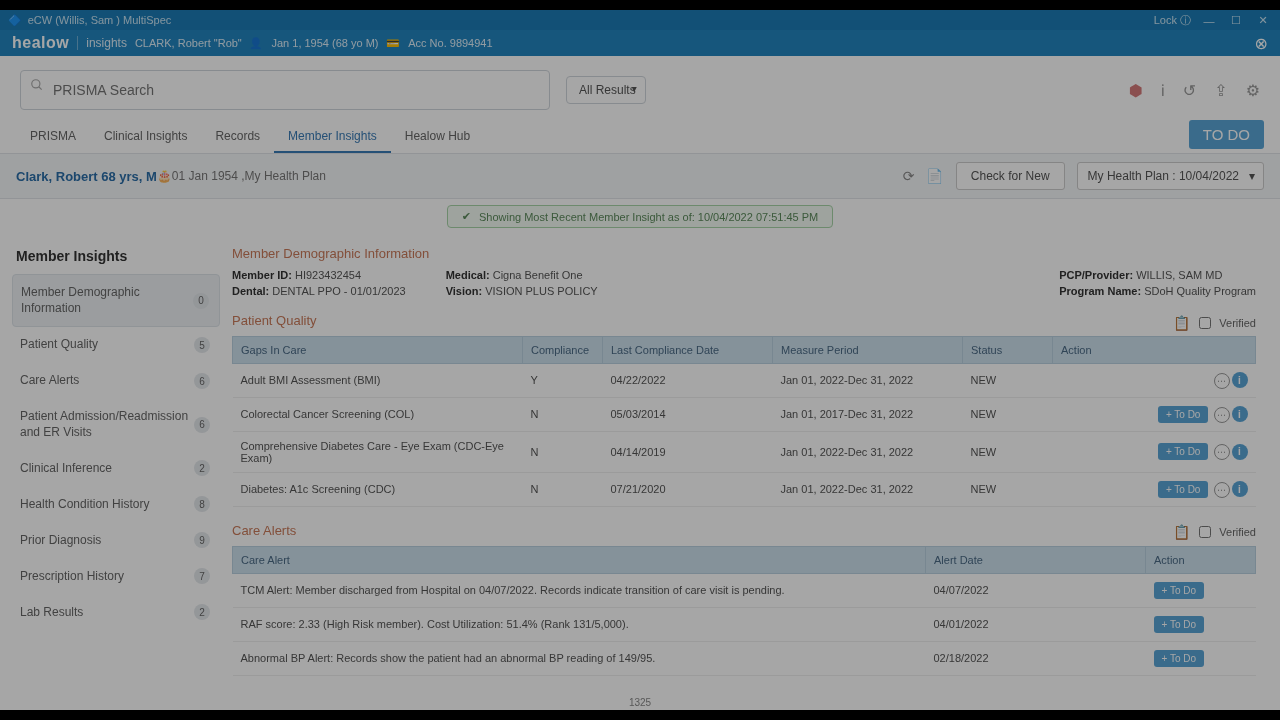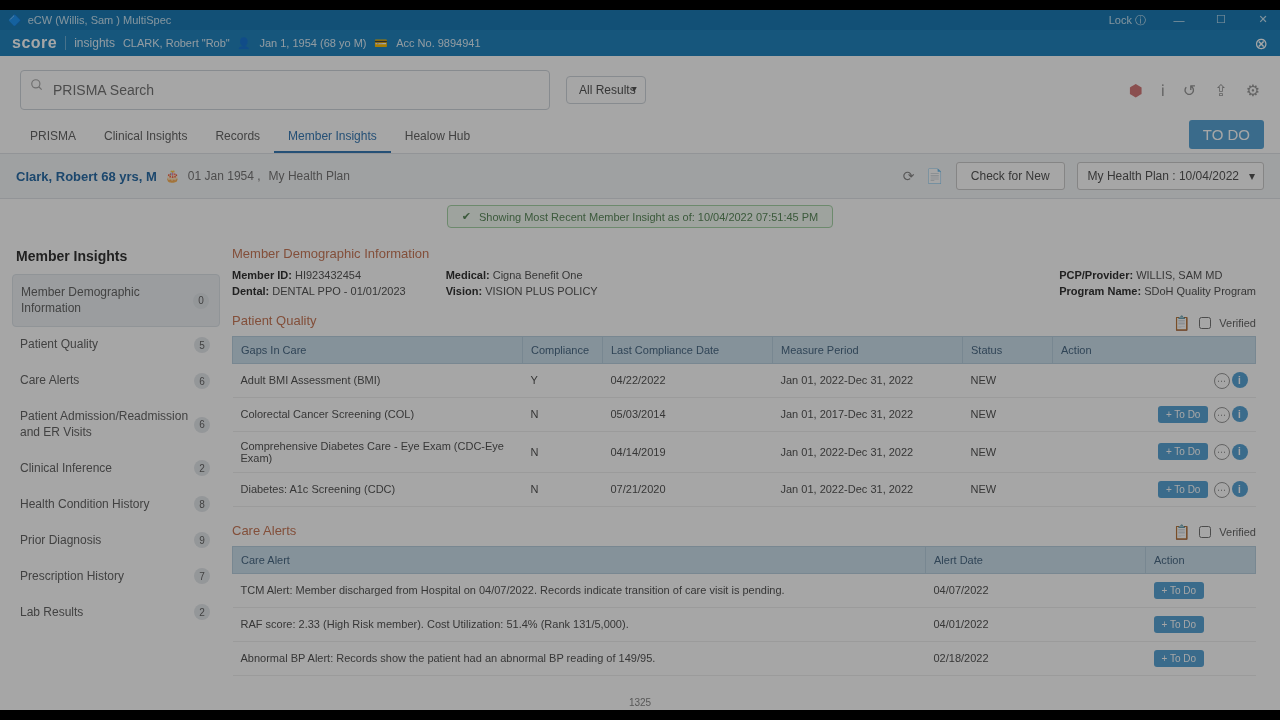--- a/index.html
+++ b/index.html
@@ -2,21 +2,21 @@
 <html><head>
 <meta charset="utf-8">
 <style>
 * { box-sizing: border-box; margin: 0; padding: 0; }
 body { font-family: Arial, sans-serif; font-size: 12px; background: #000; width: 1280px; height: 720px; overflow: hidden; position: relative; }
 .dim-overlay { position: absolute; inset: 0; background: rgba(0,0,0,0.35); pointer-events: none; z-index: 999; }
 .app { background: #fff; width: 1280px; height: 700px; position: absolute; top: 10px; }
 
 .titlebar { background: #1c7cb5; height: 20px; display: flex; align-items: center; padding: 0 8px; color: #c9e3f3; font-size: 11px; justify-content: space-between; }
 .titlebar-left { display: flex; align-items: center; gap: 6px; }
-.titlebar-right { display: flex; align-items: flex-start; gap: 24px; }
+.titlebar-right { display: flex; align-items: flex-end; gap: 9px; }
 .win-btn { width: 18px; height: 14px; display: inline-flex; align-items: center; justify-content: center; cursor: pointer; color: #c9e3f3; }
 
 .appbar { background: #2285bf; height: 26px; display: flex; align-items: center; padding: 0 12px; color: #dfeef8; font-size: 11px; gap: 8px; }
 .brand { font-size: 16px; font-weight: bold; color: #fff; letter-spacing: 0.5px; }
 .brand-sub { font-size: 12px; color: #dfeef8; border-left: 1px solid #6fb0d6; padding-left: 8px; }
 .appbar-close { margin-left: auto; }
 
 .toolbar { background: #fff; padding: 14px 20px 10px; display: flex; align-items: center; gap: 16px; }
 .search-wrap { flex: 0 0 530px; position: relative; }
 .search-input { width: 100%; height: 40px; border: 1px solid #d0d6dc; border-radius: 4px; padding: 0 12px 0 32px; font-size: 14px; color: #888; }
@@ -25,21 +25,21 @@
 .results-dd::after { content: '▾'; position: absolute; right: 8px; top: 6px; font-size: 10px; }
 .toolbar-right { margin-left: auto; display: flex; gap: 18px; align-items: center; color: #888; }
 .tool-icon { cursor: pointer; font-size: 16px; color: #999; }
 .tool-icon.warn { color: #d57a7a; }
 
 .tabs { display: flex; align-items: center; border-bottom: 1px solid #e0e4e8; padding: 0 16px; background: #fff; }
 .tab { padding: 8px 14px; font-size: 12px; color: #666; cursor: pointer; border-bottom: 2px solid transparent; }
 .tab.active { color: #3a7bb5; border-bottom-color: #3a7bb5; font-weight: 500; }
 .todo-btn { margin-left: auto; background: #5aa5d6; color: #fff; padding: 6px 14px; border-radius: 3px; font-size: 15px; cursor: pointer; margin-bottom: 4px; }
 
-.patient-bar { background: #f5f7f9; border-bottom: 1px solid #e0e4e8; padding: 8px 16px; display: flex; align-items: center; gap: 8px; font-size: 12px; }
+.patient-bar { background: #f5f7f9; border-bottom: 1px solid #e0e4e8; padding: 8px 16px; display: flex; align-items: center; font-size: 12px; }
 .pt-name { color: #2b6ea8; font-weight: bold; font-size: 13px; }
 .pt-meta { color: #777; }
 .pt-right { margin-left: auto; display: flex; align-items: center; gap: 12px; }
 .refresh-icon, .doc-icon { color: #888; cursor: pointer; font-size: 14px; }
 .check-new { border: 1px solid #ccc; border-radius: 3px; padding: 6px 14px; background: #fff; cursor: pointer; color: #555; }
 .plan-dd { border: 1px solid #ccc; border-radius: 3px; padding: 6px 24px 6px 10px; background: #fff; color: #555; position: relative; min-width: 160px; }
 .plan-dd::after { content: '▾'; position: absolute; right: 8px; top: 6px; }
 
 .banner-wrap { text-align: center; padding: 6px 0; }
 .banner { display: inline-flex; align-items: center; gap: 8px; border: 1px solid #a8d4a8; background: #f3faf3; color: #5b8a5b; padding: 4px 14px; border-radius: 4px; font-size: 11px; }
@@ -88,21 +88,21 @@
     </div>
     <div class="titlebar-right">
       <span><span>Lock</span> ⓘ</span>
       <span class="win-btn">—</span>
       <span class="win-btn">☐</span>
       <span class="win-btn">✕</span>
     </div>
   </div>
 
   <div class="appbar">
-    <span class="brand">score</span>
+    <span class="brand">healow</span>
     <span class="brand-sub">insights</span>
     <span>CLARK, Robert "Rob"</span>
     <span>👤</span>
     <span>Jan 1, 1954 (68 yo M)</span>
     <span>💳</span>
     <span>Acc No. 9894941</span>
     <span class="appbar-close" style="color:#fff;font-size:16px;cursor:pointer;">⊗</span>
   </div>
 
   <div class="toolbar">

